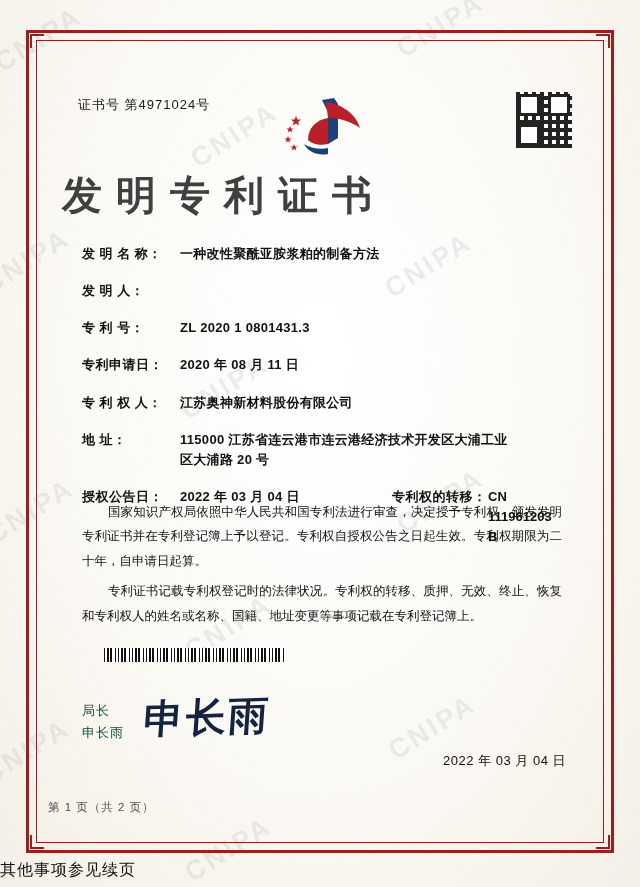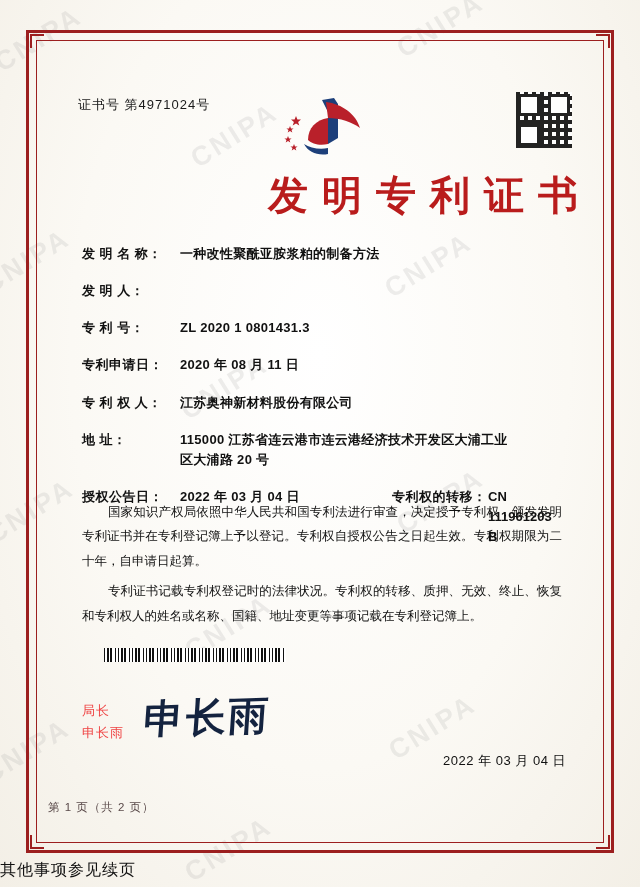--- a/index.html
+++ b/index.html
@@ -140,26 +140,26 @@
     top: 42px;
     width: 112px;
     height: 68px;
   }
 
   .title {
     position: absolute;
     top: 116px;
     left: 0;
     right: 0;
-    text-align: right;
+    text-align: left;
     font-family: "Liberation Serif", serif;
     font-size: 40px;
     font-weight: bold;
     letter-spacing: 14px;
-    color: #b91c1c;
+    color: #404040;
     text-indent: 14px;
   }
 
   .fields {
     position: absolute;
     top: 192px;
     left: 34px;
     right: 28px;
   }
   .row {
@@ -219,21 +219,21 @@
     background-size: 14px 14px;
   }
 
   .signature-block {
     position: absolute;
     left: 34px;
     top: 648px;
   }
   .sig-label {
     font-size: 13px;
-    color: #ef4444;
+    color: #14532d;
     letter-spacing: 1px;
     line-height: 1.7;
   }
   .sig-hand {
     position: absolute;
     left: 96px;
     top: 638px;
     font-family: "Liberation Serif", serif;
     font-size: 40px;
     font-weight: bold;

